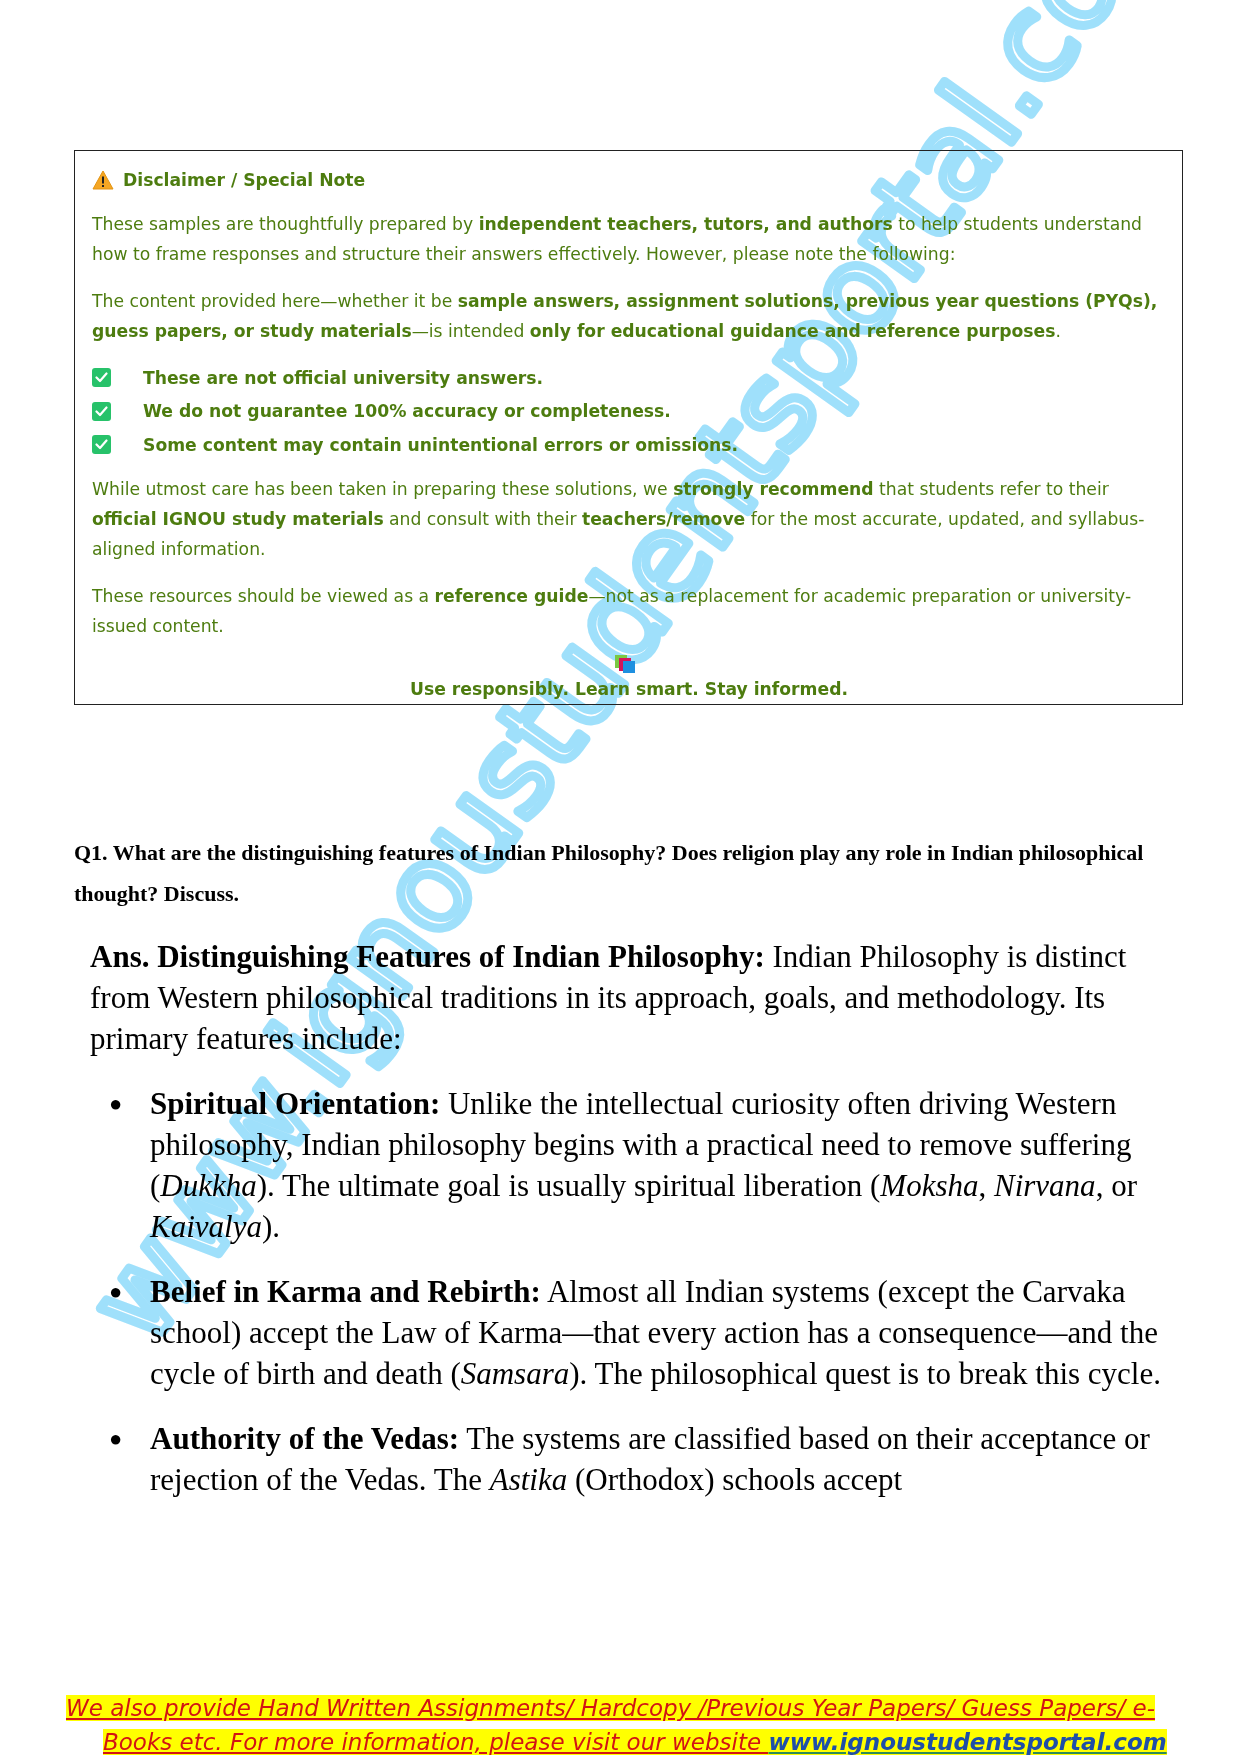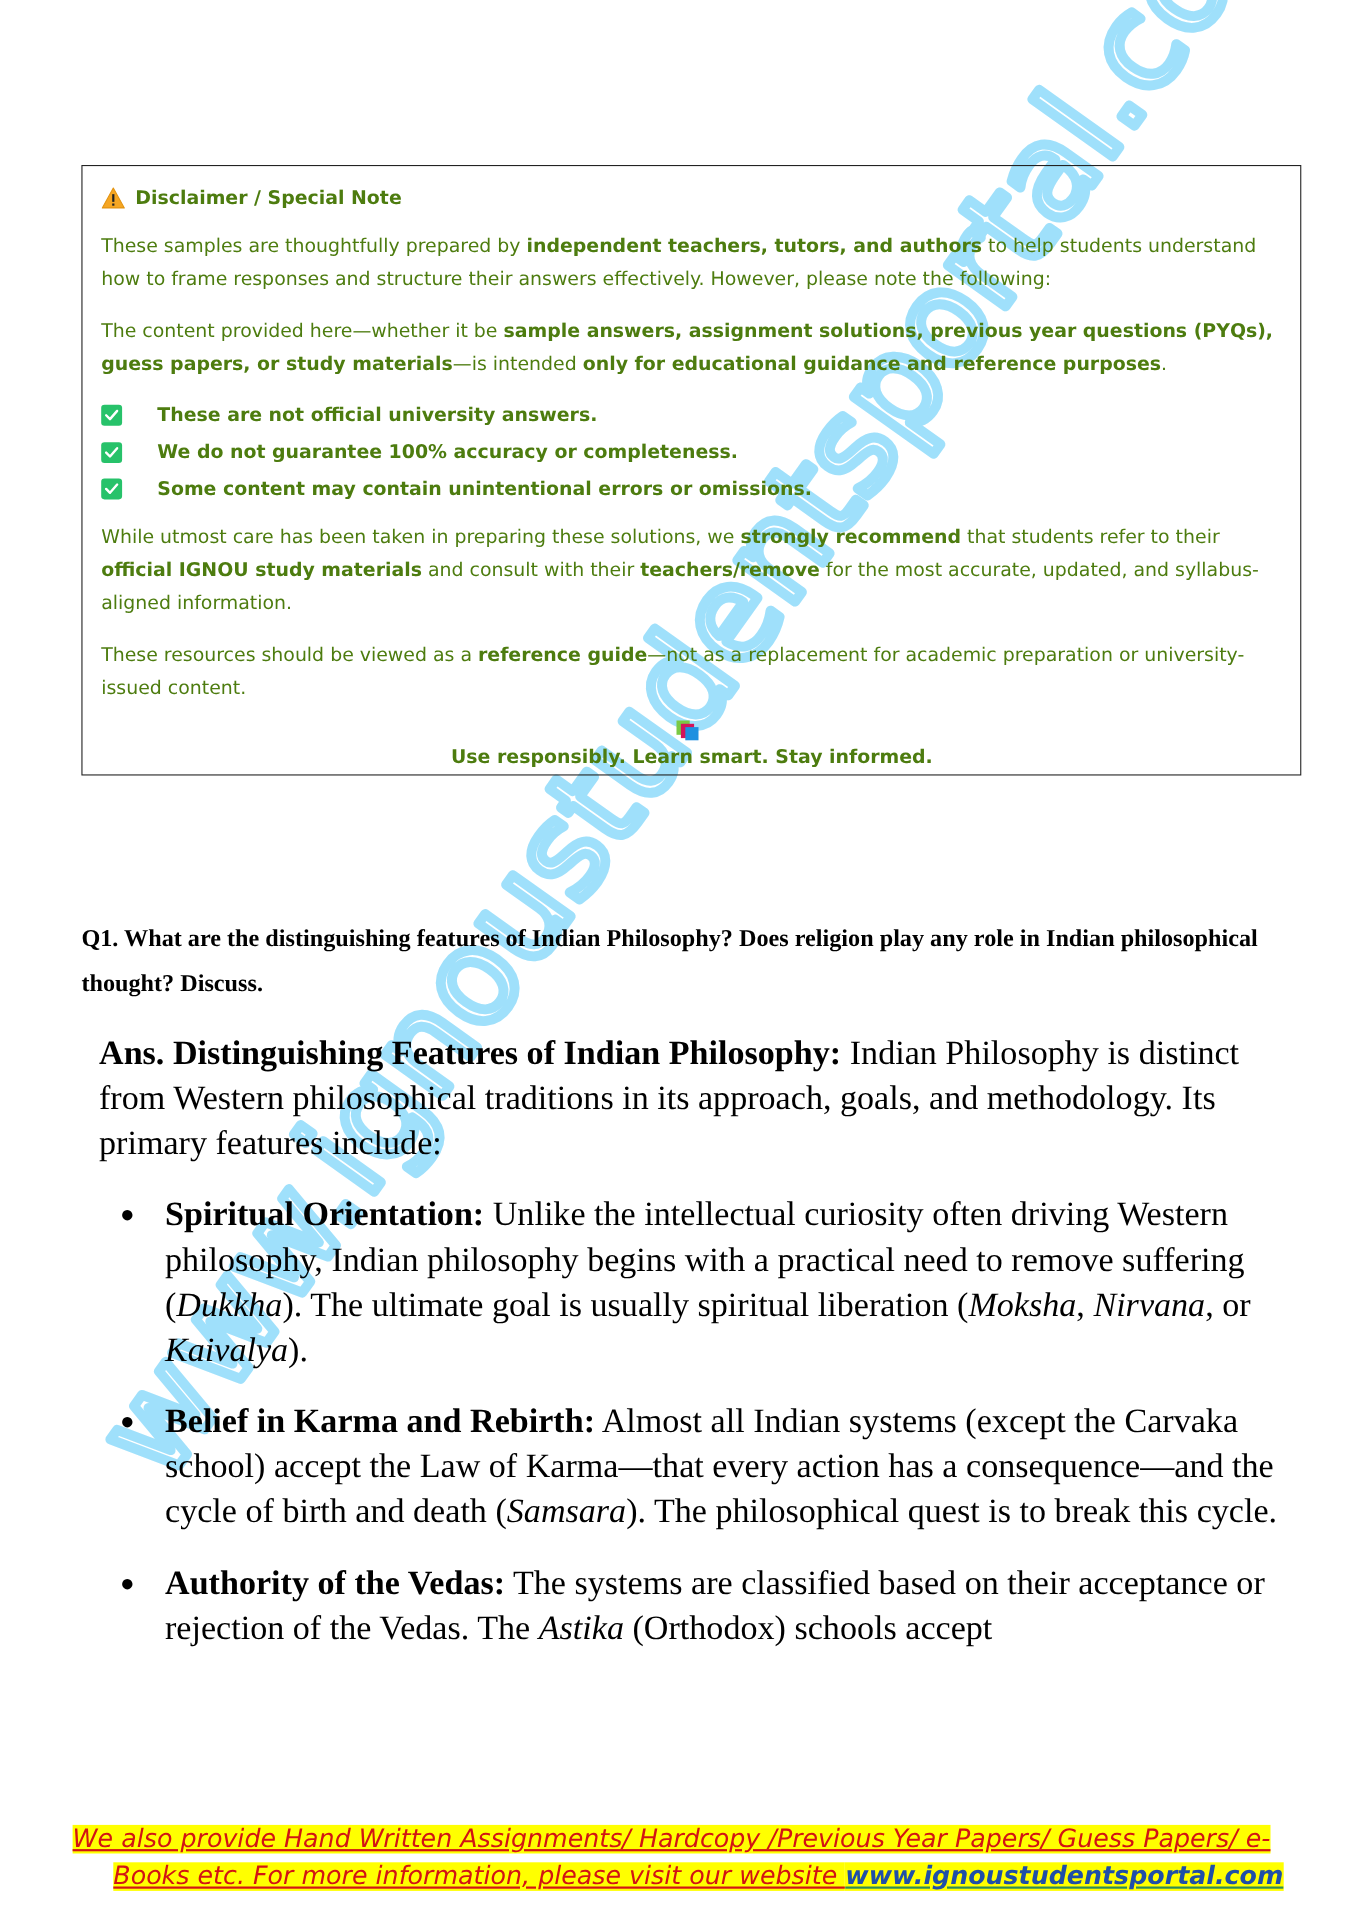--- a/index.html
+++ b/index.html
@@ -46,21 +46,21 @@
   ul.features li i { font-style: italic; }
 
   .footer {
     position: absolute; left: 54px; top: 1655px; width: 1125px;
     font-family: "DejaVu Sans", "Liberation Sans", sans-serif;
     font-size: 23px; line-height: 34px; font-style: italic;
     text-align: center; z-index: 1;
   }
   .footer .hl { background: #ffff00; color: #d21414; text-decoration: underline; text-decoration-color: #d21414; }
   .footer .link { background: #ffff00; color: #1f4fa8; font-weight: bold; text-decoration: underline; text-decoration-color: #2e8b57; }
-  .footer .line1 { display: block; text-align: left; padding-left: 12px; }
+  .footer .line1 { display: block; text-align: left; padding-left: 12px; margin-top: 36px; }
   .footer .line2 { display: block; text-align: left; padding-left: 49px; }
 </style>
 </head>
 <body>
 
 <svg class="watermark" viewBox="0 0 1241 1755">
   <text id="wm-text" x="0" y="0" transform="translate(150,1350) rotate(-54.5)" font-family="DejaVu Sans, sans-serif" font-size="118" fill="none" stroke-width="9" stroke-linejoin="round" stroke="#9fe0fb">www.ignoustudentsportal.com</text>
 </svg>
 
 <div class="disclaimer">

